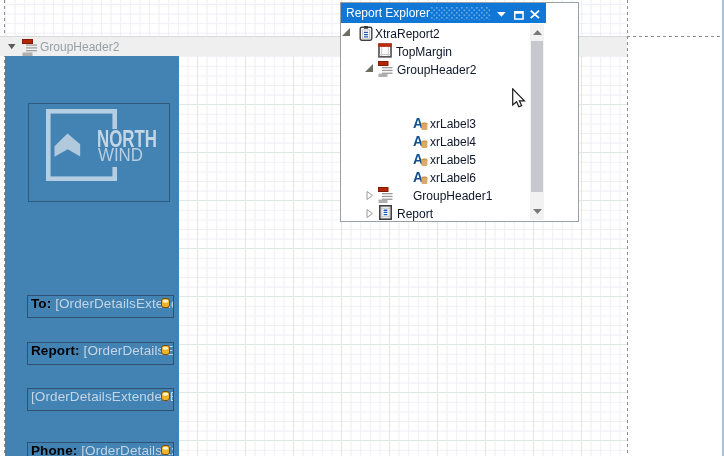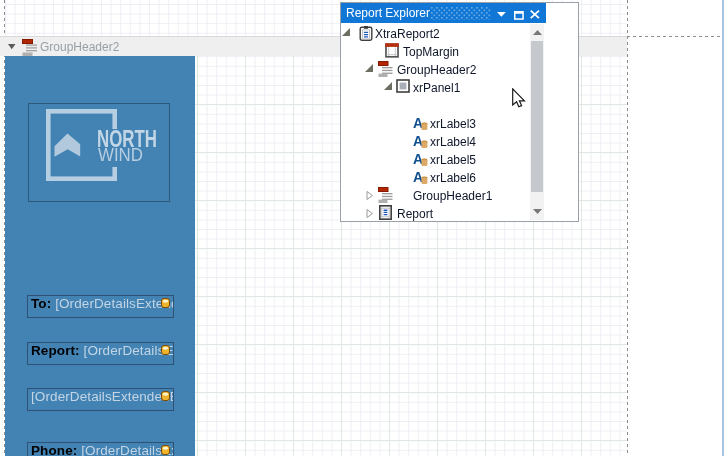--- a/index.html
+++ b/index.html
@@ -3,21 +3,21 @@
 <meta charset="utf-8">
 <style>
   html,body{margin:0;padding:0;}
   body{width:724px;height:456px;overflow:hidden;position:relative;background:#ffffff;
        font-family:"Liberation Sans", sans-serif;}
   .abs{position:absolute;}
   
   #bandstrip{left:0;top:36px;width:627px;height:19px;background:#efefef;border-top:1px solid #d9d9d9;}
   #bandstrip .cap{position:absolute;left:40px;top:3px;font-size:12px;color:#97a0a6;}
   
-  #panel{left:5px;top:56px;width:190px;height:400px;background:#4283b4;}
+  #panel{left:5px;top:56px;width:174px;height:400px;background:#4283b4;}
   #picbox{position:absolute;left:23px;top:47px;width:140px;height:97px;border:1px solid #2d5a7a;}
   .lbl{position:absolute;left:22px;width:142px;height:21px;border:1px solid #2e5174;
        overflow:hidden;font-size:13.5px;letter-spacing:0.1px;color:#c3d5e5;padding:0 0 0 3px;white-space:nowrap;}
   .lbl b{color:#000000;}
   .dbico{position:absolute;right:3px;top:2px;}
   
   #re{left:340px;top:2px;width:205px;height:218px;background:#ffffff;border:1px solid #9aa0a8;padding-left:32px;}
   #re .title{position:absolute;left:0;top:0;width:205px;height:20px;background:#1177d7;}
   #re .title .txt{position:absolute;left:5px;top:0;line-height:20px;font-size:12px;color:#ffffff;}
   .trow{position:absolute;height:18px;font-size:12px;color:#0f172a;}
@@ -133,51 +133,41 @@
         <polygon points="8,0 8,8 0,8" fill="#6d6d62"></polygon>
       </svg>
     <svg class="ticon" style="left:18px" width="14" height="16">
       <rect x="1.2" y="2.2" width="11.6" height="13" rx="1.6" fill="#ffffff" stroke="#3f3f3f" stroke-width="1.4"></rect>
       <rect x="5" y="1" width="4" height="2.8" fill="#3a3a3a"></rect>
       <rect x="3.4" y="4.9" width="7.2" height="9" fill="none" stroke="#c0c0c0" stroke-width="1"></rect>
       <path d="M4.9 7.4 H9.1 M4.9 9.6 H9.1 M4.9 11.8 H9.1" stroke="#1f5ac0" stroke-width="1.2"></path>
     </svg>
     <span class="tx" style="left:34px">XtraReport2</span>
   </div>
-  <div class="trow" style="left:7px;top:39px;width:190px">
+  <div class="trow" style="left:0;top:39px;width:190px">
     <svg class="ticon" style="left:37px" width="14" height="15">
       <rect x="1" y="1.4" width="12" height="12.4" fill="#ffffff" stroke="#545454" stroke-width="1.7"></rect>
       <rect x="0.2" y="0.2" width="13.6" height="3.7" fill="#b5300f"></rect>
       <path d="M3.7 4.2 V13 M10.3 4.2 V13 M1.5 11.5 H12.5" stroke="#c9c9c9" stroke-width="1"></path>
     </svg>
     <span class="tx" style="left:55px">TopMargin</span>
   </div>
   <div class="trow" style="left:0;top:57px;width:190px">
     <svg class="tarrow" style="left:24px" width="9" height="9">
         <polygon points="8,0 8,8 0,8" fill="#6d6d62"></polygon>
       </svg>
     <svg class="ticon" style="left:37px" width="16" height="17">
       <rect x="0.5" y="0.5" width="9.5" height="4" fill="#b32604" stroke="#871b02"></rect>
       <rect x="4" y="6" width="10.5" height="1.3" fill="#9a9a9a"></rect>
       <rect x="4" y="8.8" width="10.5" height="1.3" fill="#9a9a9a"></rect>
       <rect x="4" y="11.6" width="10.5" height="1.3" fill="#9a9a9a"></rect>
       <rect x="0.5" y="12.6" width="9" height="3.4" fill="#b0b0b0"></rect>
     </svg>
     <span class="tx" style="left:56px">GroupHeader2</span>
   </div>
-  <div class="trow" style="left:0;top:75px;width:190px">
-    <svg class="tarrow" style="left:43px" width="9" height="9">
-        <polygon points="8,0 8,8 0,8" fill="#6d6d62"></polygon>
-      </svg>
-    <svg class="ticon" style="left:55px" width="14" height="14">
-      <rect x="1" y="1" width="12" height="12" fill="#ffffff" stroke="#3f3f3f" stroke-width="1.6"></rect>
-      <rect x="3.6" y="3.6" width="6.8" height="6.8" fill="#a9adb5"></rect>
-    </svg>
-    <span class="tx" style="left:72px">xrPanel1</span>
-  </div>
   <div class="trow" style="left:0;top:111px;width:190px">
     <svg class="ticon" style="left:72px" width="16" height="16">
       <text x="0" y="13" font-size="14" font-weight="bold" fill="#10508e" font-family="Liberation Sans, sans-serif">A</text>
       <rect x="8.4" y="7.5" width="6" height="7.5" rx="1.5" fill="#dcaa66"></rect>
       <path d="M8.4 9 Q11.4 7.4 14.4 9" stroke="#c89044" fill="none"></path>
     </svg>
     <span class="tx" style="left:89px">xrLabel3</span>
   </div>
   <div class="trow" style="left:0;top:129px;width:190px">
     <svg class="ticon" style="left:72px" width="16" height="16">

